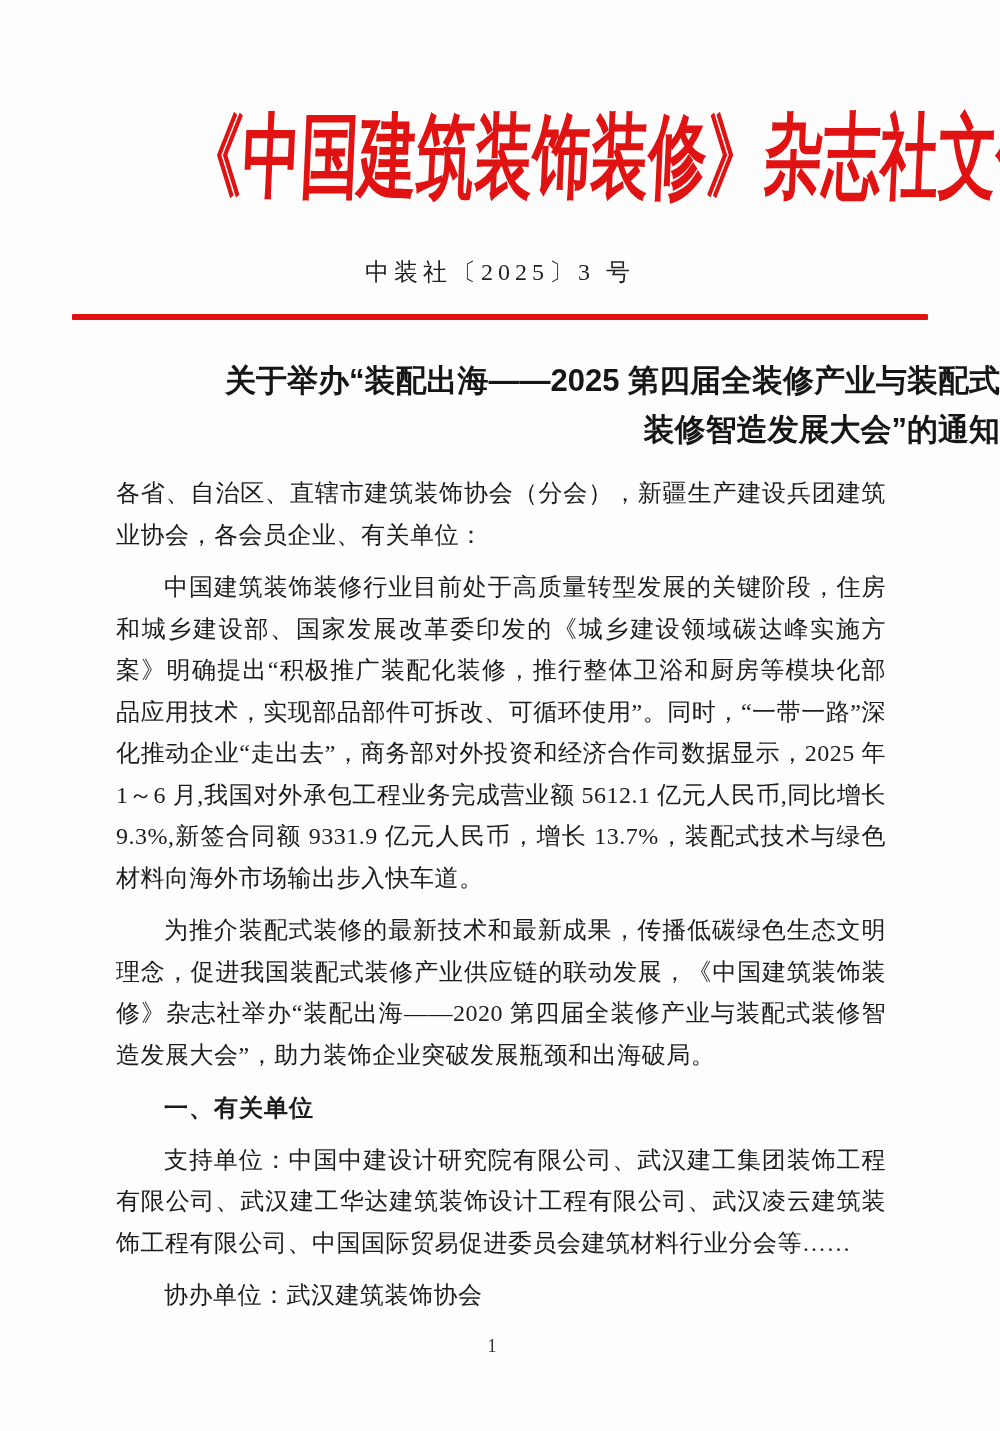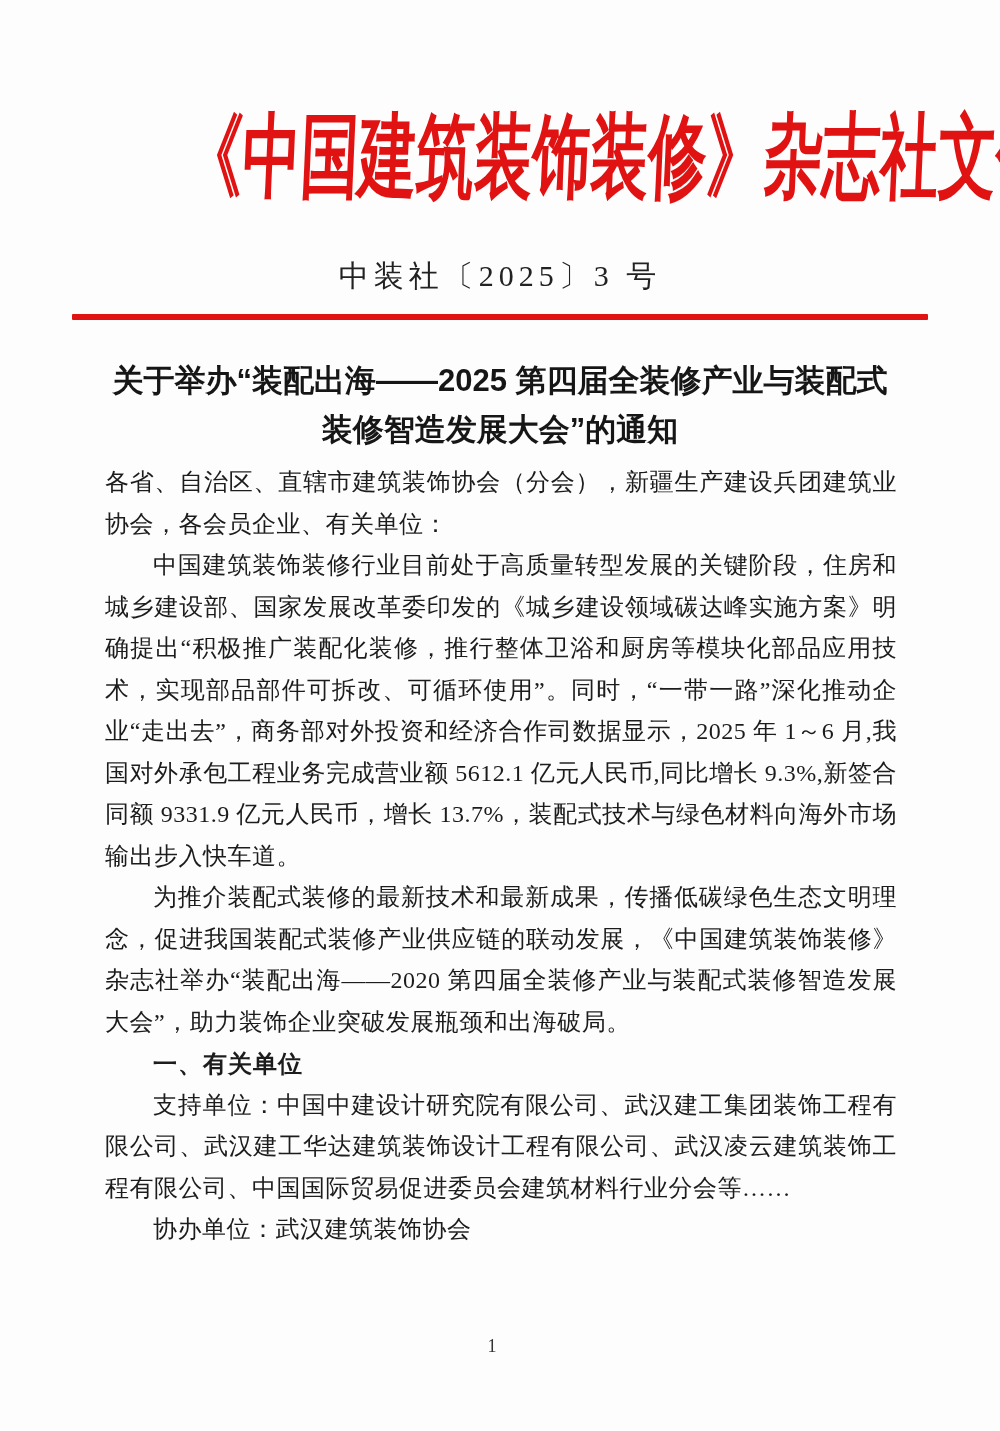--- a/index.html
+++ b/index.html
@@ -33,21 +33,21 @@
     transform-origin: 50% 50%;
     font-family: "Liberation Serif", serif;
   }
   
   .doc-number {
     position: absolute;
     top: 256px;
     left: 0;
     width: 1000px;
     text-align: center;
-    font-size: 30px;
+    font-size: 24px;
     letter-spacing: 5px;
     color: #222;
     font-family: "Liberation Serif", serif;
   }
   
   .red-rule {
     position: absolute;
     top: 314px;
     left: 72px;
     width: 856px;
@@ -55,42 +55,42 @@
     background: #e11212;
     border-radius: 1px;
   }
   
   .notice-title {
     position: absolute;
     top: 356px;
     left: 0;
     width: 1000px;
     margin: 0;
-    text-align: center;
+    text-align: right;
     font-size: 31px;
     font-weight: bold;
     line-height: 49px;
     color: #161616;
     font-family: "Liberation Sans", sans-serif;
   }
   .notice-title .t-line { display: block; }
   
   .body-text {
     position: absolute;
     top: 462px;
     left: 105px;
     width: 792px;
     font-size: 24px;
     line-height: 41.5px;
     text-align: justify;
     letter-spacing: 0.5px;
     color: #1c1c1c;
     font-family: "Liberation Serif", serif;
   }
-  .para { margin: 0; }
+  .para { margin: 11px; }
   .indent { text-indent: 2em; }
   .heading {
     font-weight: bold;
     font-family: "Liberation Sans", sans-serif;
     letter-spacing: 1px;
   }
   
   .page-number {
     position: absolute;
     top: 1336px;

